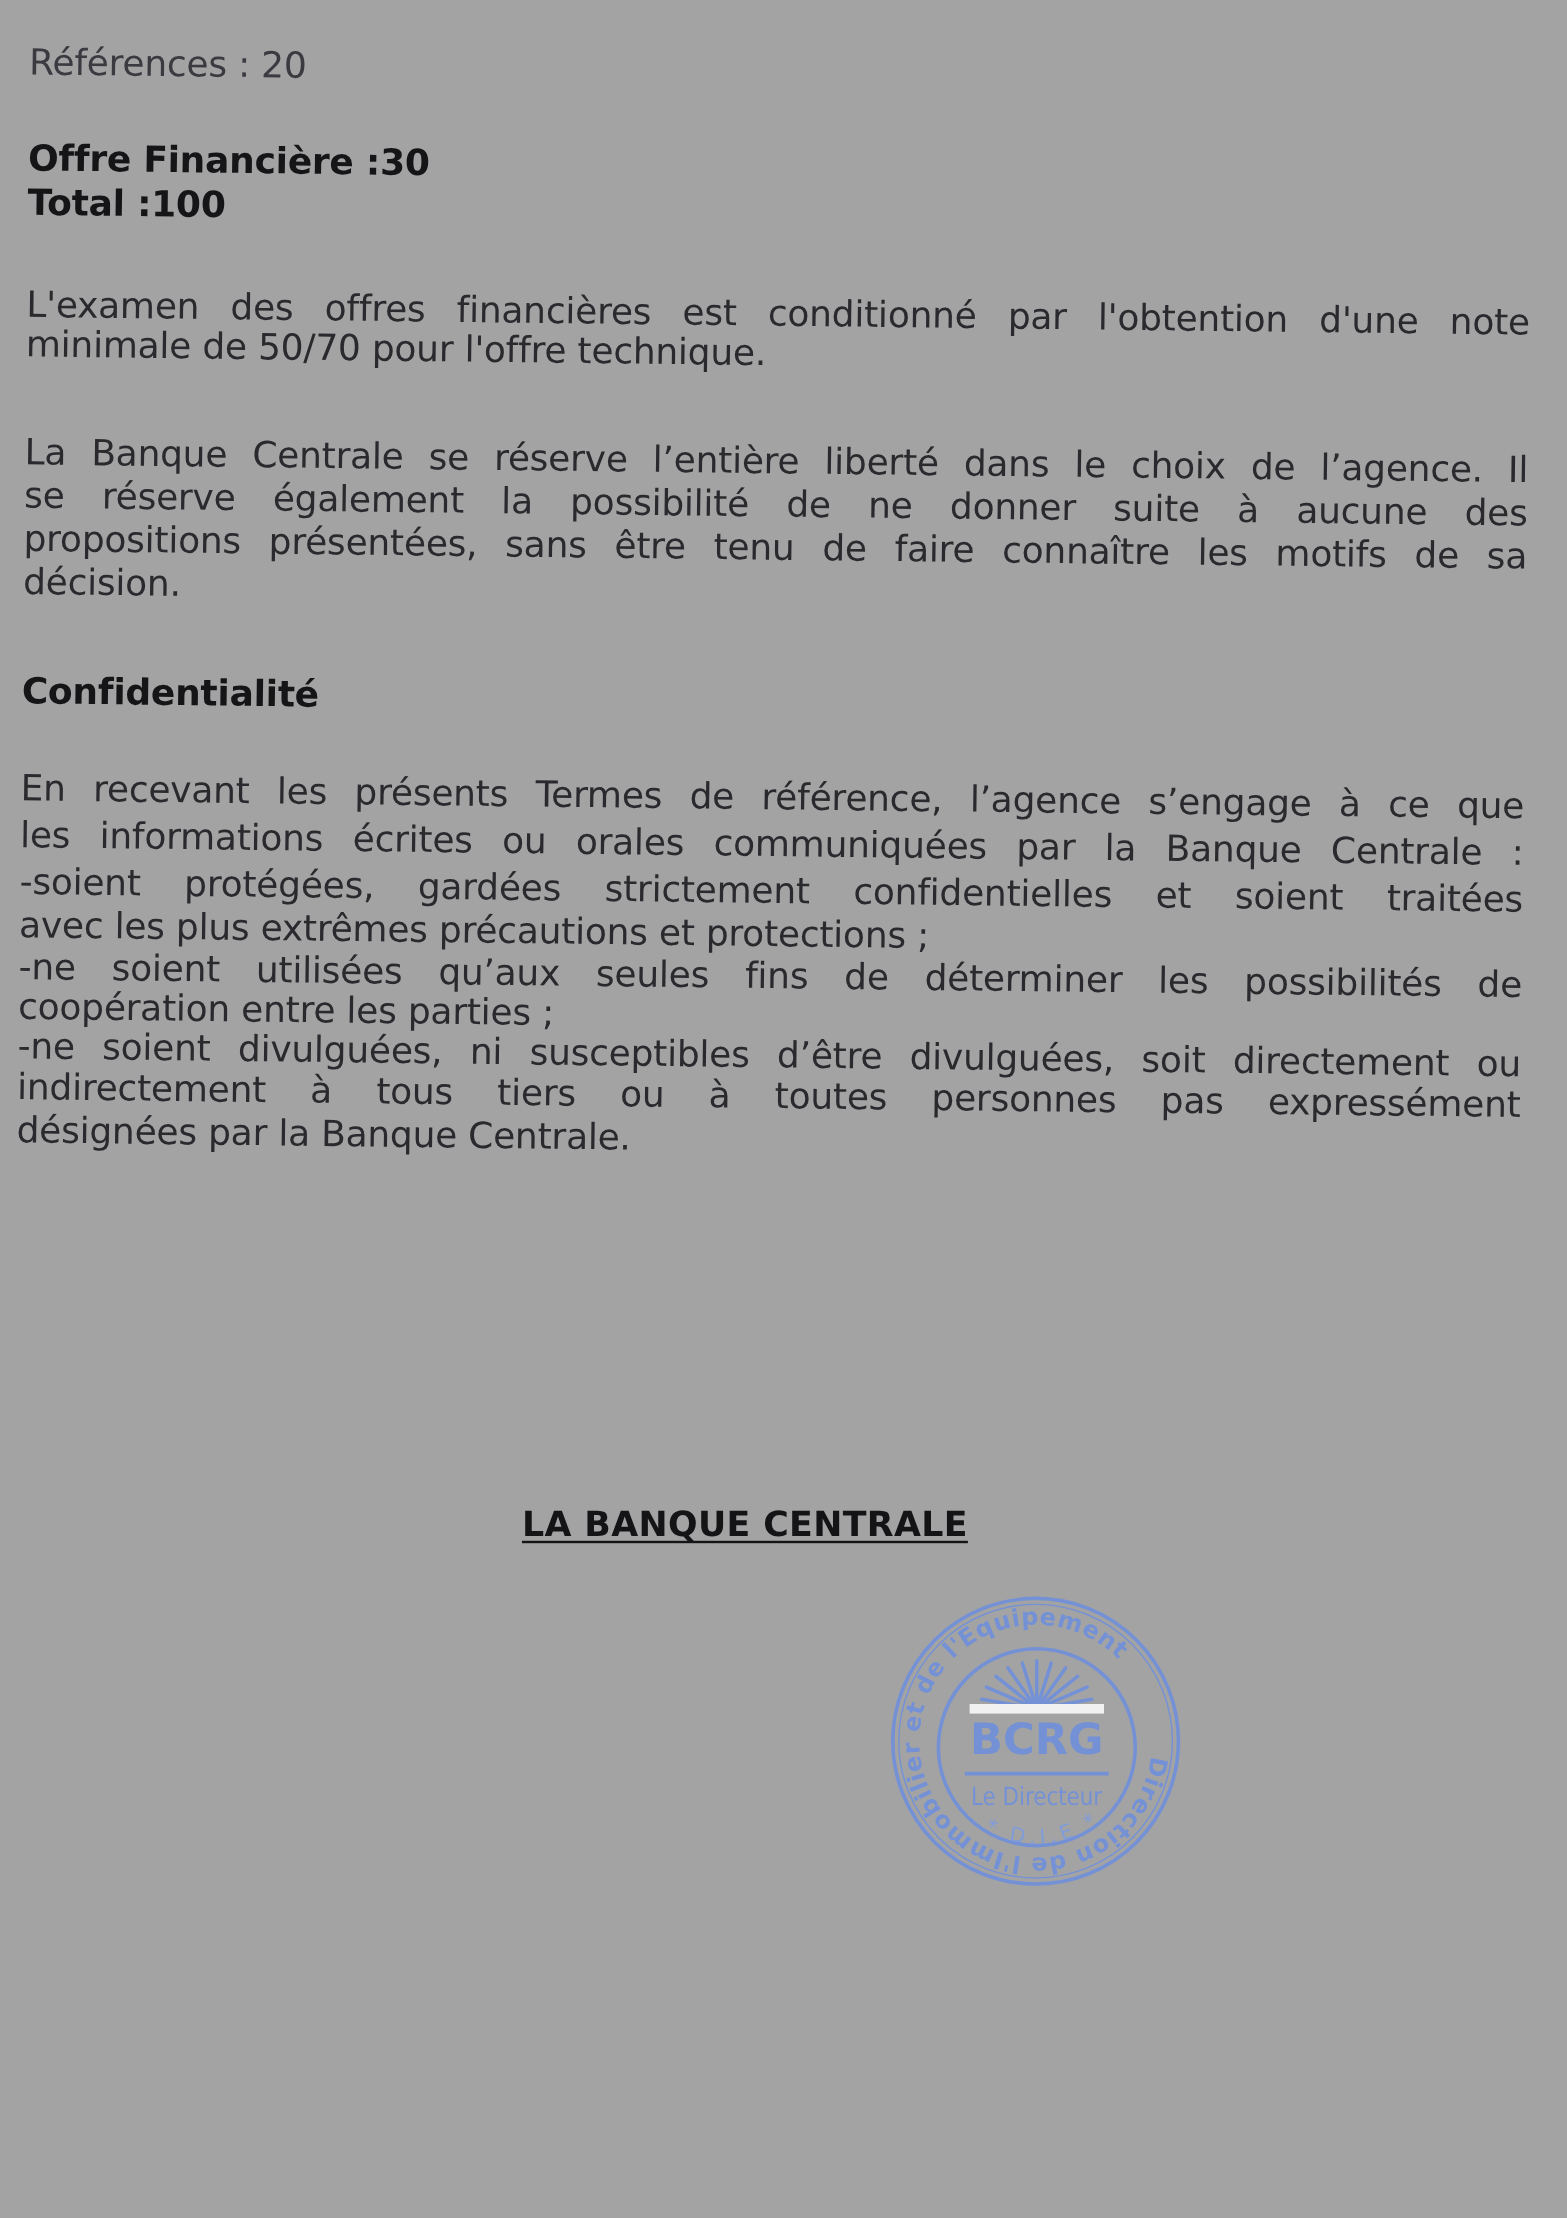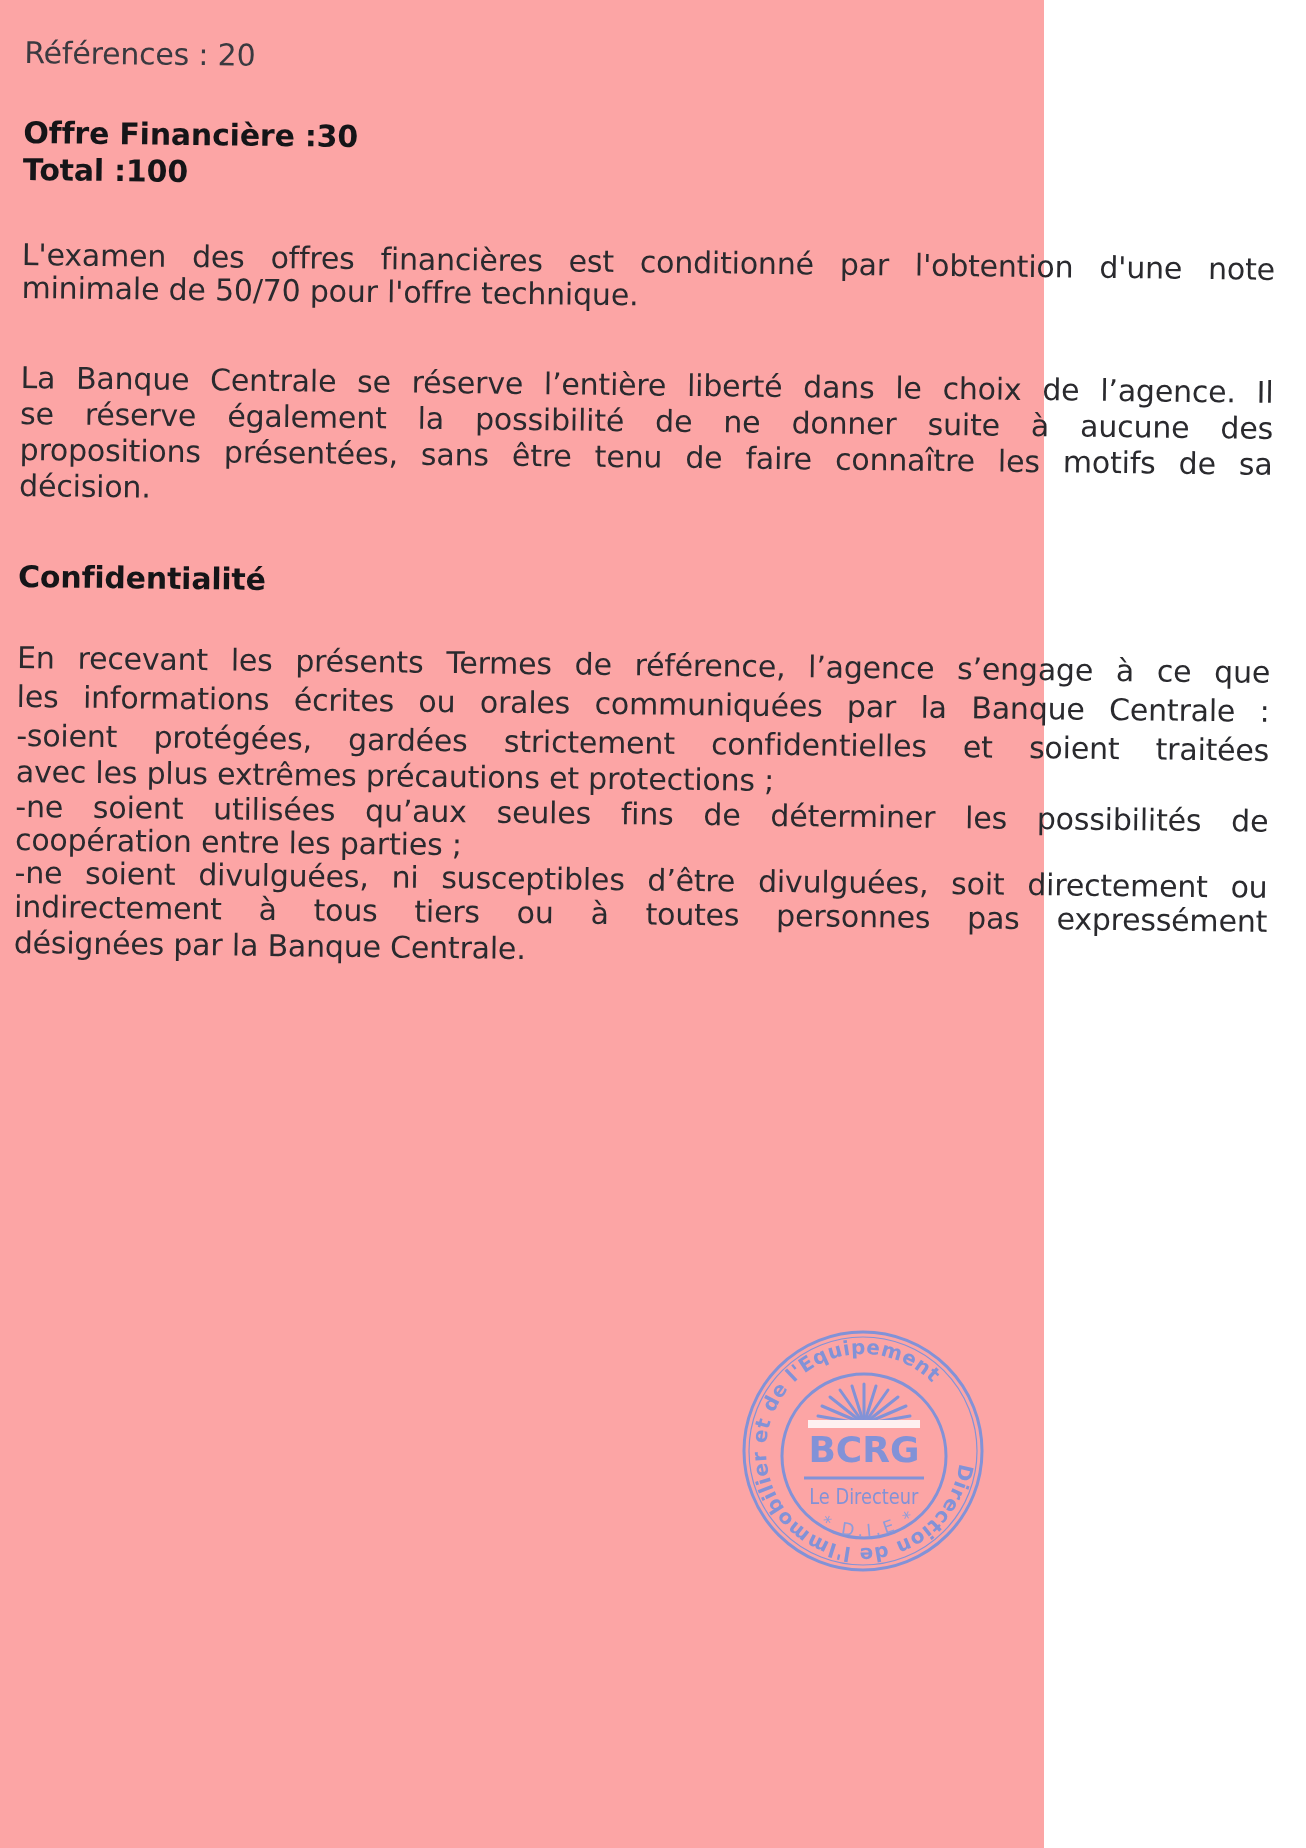--- a/index.html
+++ b/index.html
@@ -1,17 +1,17 @@
 <!DOCTYPE html>
 <html><head>
 <meta charset="utf-8">
 <style>
   html, body { margin: 0; padding: 0; background: #ffffff; }
   body { width: 1306px; height: 1848px; position: relative; overflow: hidden; }
-  #page { position: absolute; left: 0; top: 0; width: 1044px; height: 1848px; background: #fca5a5; }
+  #page { position: absolute; left: 0; top: 0; width: 1306px; height: 1848px; background: #a3a3a3; }
   #content {
     position: absolute; left: 0; top: 0; width: 1306px; height: 1300px;
     transform: rotate(0.68deg); transform-origin: 25px 0px;
   }
   .line {
     position: absolute; left: 25px; width: 1253px;
     font-family: "DejaVu Sans", sans-serif; font-size: 30px; line-height: 36px;
     color: #2a2a2e; white-space: nowrap; letter-spacing: -0.2px;
   }
   .just { text-align: justify; text-align-last: justify; }
@@ -50,20 +50,21 @@
     <div class="line just" style="top:679px;">les informations écrites ou orales communiquées par la Banque Centrale :</div>
     <div class="line just" style="top:718px;">-soient protégées, gardées strictement confidentielles et soient traitées</div>
     <div class="line plain" style="top:754px;">avec les plus extrêmes précautions et protections ;</div>
     <div class="line just" style="top:789px;">-ne soient utilisées qu’aux seules fins de déterminer les possibilités de</div>
     <div class="line plain" style="top:822px;">coopération entre les parties ;</div>
     <div class="line just" style="top:855px;">-ne soient divulguées, ni susceptibles d’être divulguées, soit directement ou</div>
     <div class="line just" style="top:889px;">indirectement à tous tiers ou à toutes personnes pas expressément</div>
     <div class="line plain" style="top:925px;">désignées par la Banque Centrale.</div>
   </div>
 
+  <div id="signature">LA BANQUE CENTRALE</div>
 
   <svg id="stamp" viewBox="0 0 250 250">
     <defs>
       <path id="outerArc" d="M 125,125 m -97,0 a 97,97 0 1,1 194,0 a 97,97 0 1,1 -194,0"></path>
       <path id="bottomArc" d="M 40,150 A 90,90 0 0,0 210,150"></path>
     </defs>
     <g fill="none" stroke="#6d8fe0">
       <circle cx="125" cy="125" r="119" stroke-width="3"></circle>
       <circle cx="125" cy="125" r="114" stroke-width="1.2"></circle>
       <circle cx="126" cy="130" r="82" stroke-width="3"></circle>

